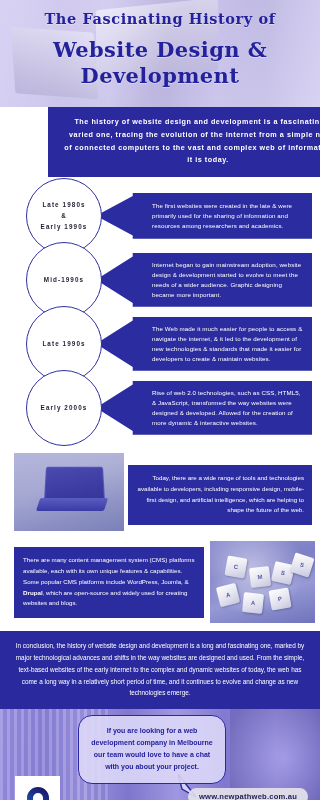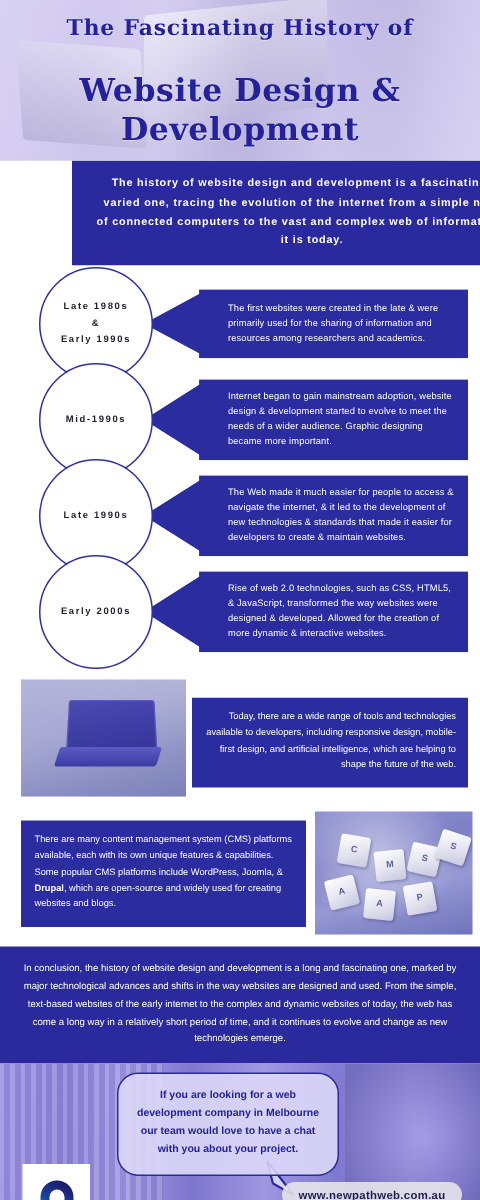--- a/index.html
+++ b/index.html
@@ -43,21 +43,21 @@
     padding-top: 11px; text-align: center;
     font-family: "DejaVu Serif", "Liberation Serif", serif;
     color: #23219c;
   }
   .header-line1 {
     font-size: 14.5px; font-weight: 700; letter-spacing: .6px;
     line-height: 1.1; text-shadow: 0 1px 0 rgba(255,255,255,.35);
   }
   .header-line2 {
     font-size: 21px; font-weight: 700; letter-spacing: .4px;
-    line-height: 1.26; margin-top: 20px;
+    line-height: 1.26; margin-top: 10px;
     text-shadow: 0 1px 0 rgba(255,255,255,.35);
   }
 
   
   .intro-band {
     width: 320px; background: #2a2a9e; color: #ffffff;
     padding: 9px 16px 10px;
     text-align: center; font-size: 7.2px; line-height: 1.78;
     letter-spacing: .55px; font-weight: 600; margin-left: 48px;
   }

